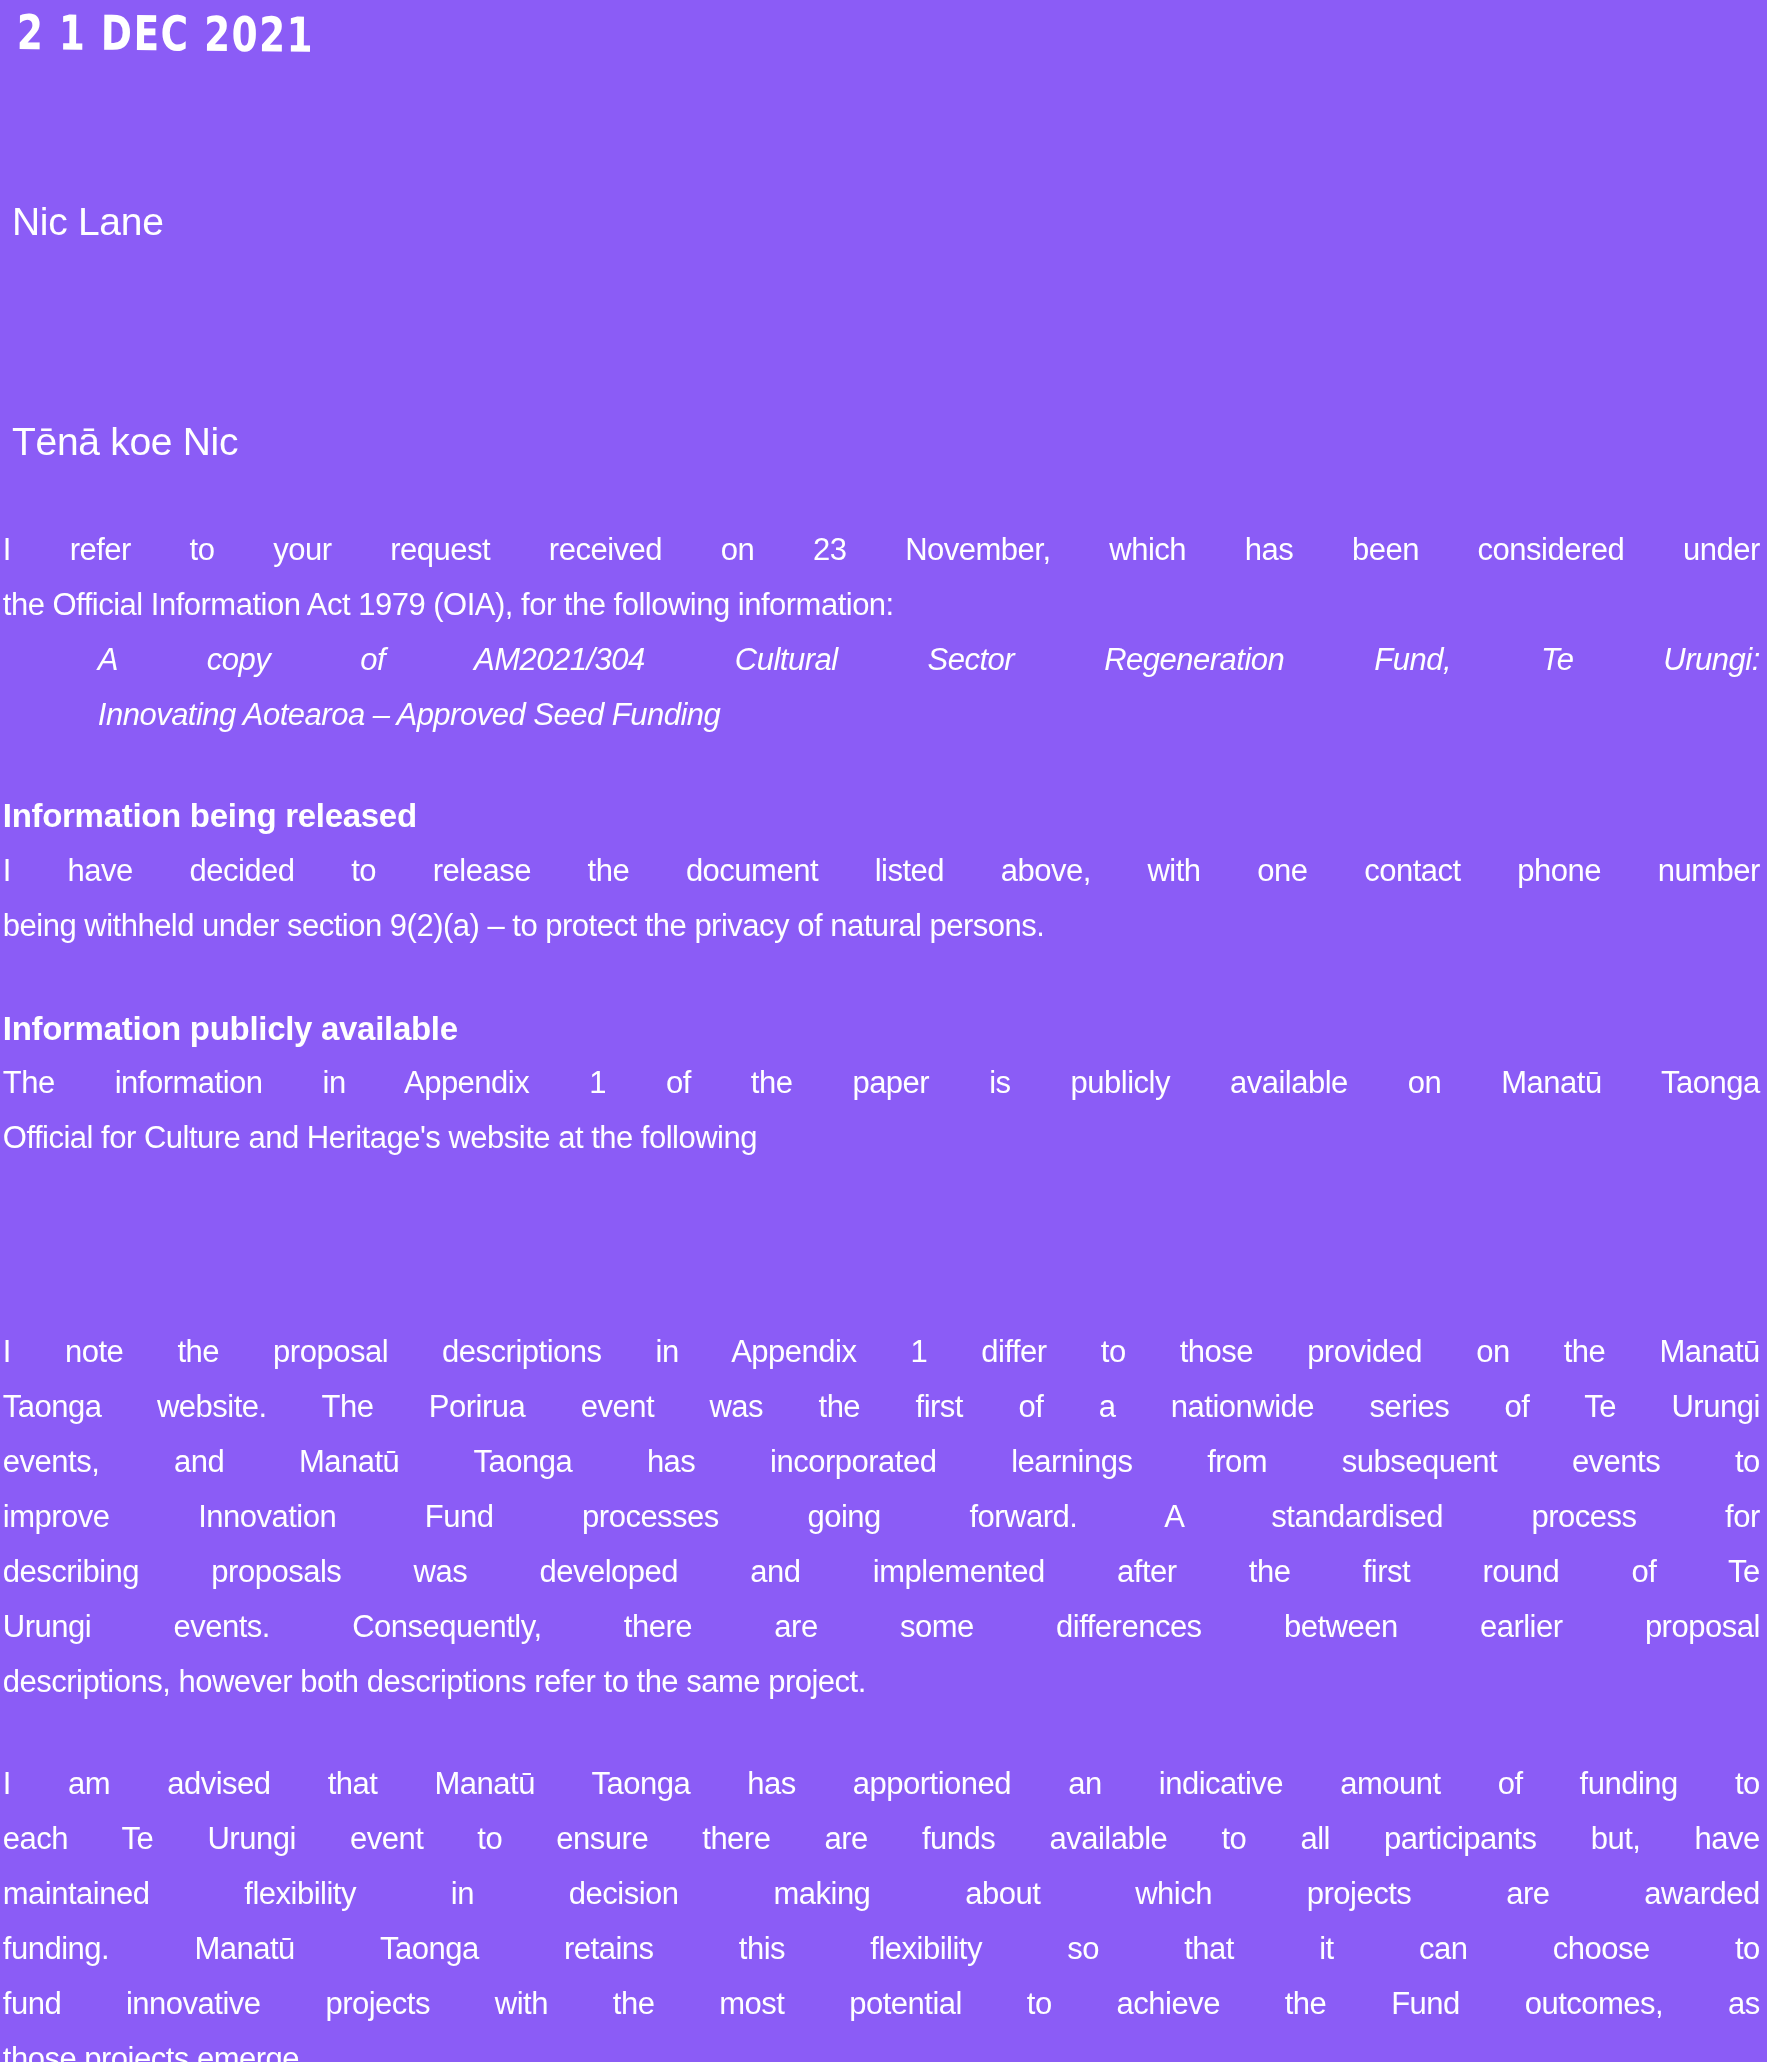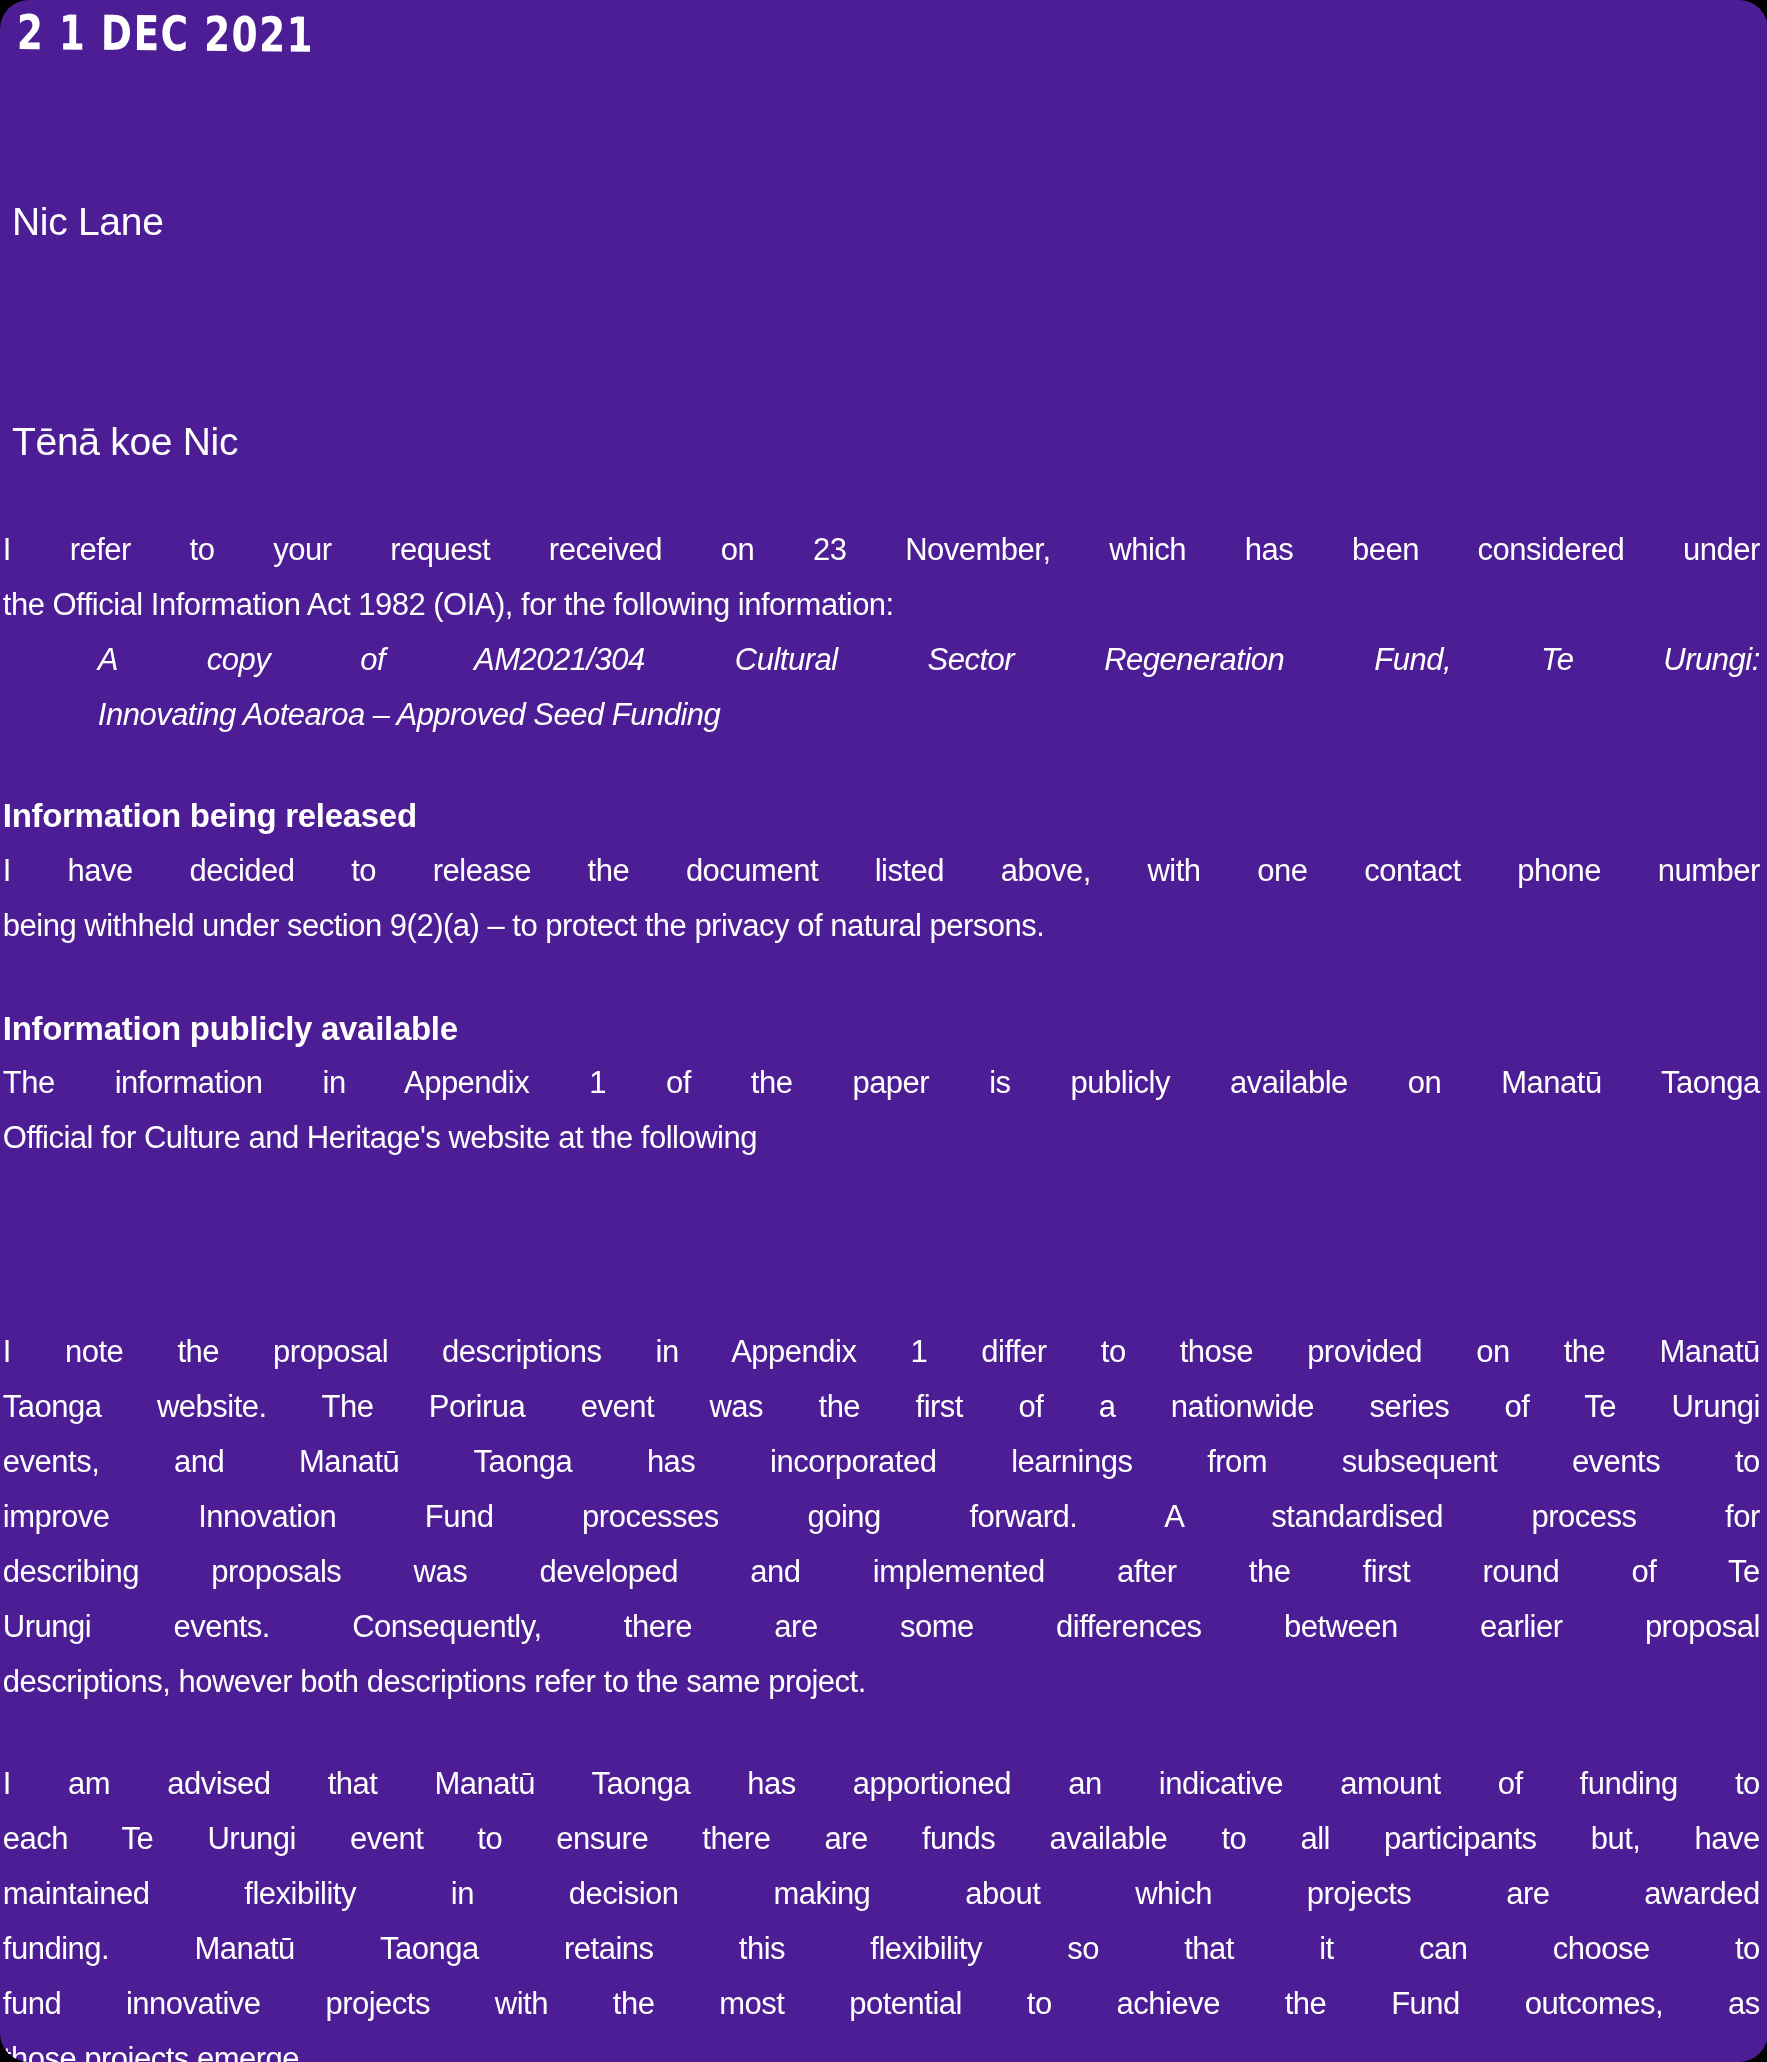--- a/index.html
+++ b/index.html
@@ -48,31 +48,31 @@
     font-size: 48px;
     letter-spacing: 1.9px;
     transform: scale(0.78, 1.0) rotate(0.4deg);
     transform-origin: left top;
     white-space: nowrap;
   }
 </style>
 </head>
 <body>
 
-<div class="doc" style="background: #4c1d95; color: rgb(255, 255, 255); border-radius: 29px;">
+<div class="doc" style="background: #8b5cf6; color: rgb(255, 255, 255);">
 
   <div class="stamp">2 1 DEC 2021</div>
 
   <div class="abs name-line" style="top:198px">Nic Lane</div>
 
   <div class="abs greeting-line" style="top:418px">Tēnā koe Nic</div>
 
   <div class="abs block" style="top:522px">
       <div class="line j">I refer to your request received on 23 November, which has been considered under</div>
-      <div class="line">the Official Information Act 1982 (OIA), for the following information:</div>
+      <div class="line">the Official Information Act 1979 (OIA), for the following information:</div>
     </div>
 
   <div class="abs block quote" style="top:632px">
       <div class="line j">A copy of AM2021/304 Cultural Sector Regeneration Fund, Te Urungi:</div>
       <div class="line">Innovating Aotearoa – Approved Seed Funding</div>
     </div>
 
   <div class="abs heading" style="top:788px">Information being released</div>
 
   <div class="abs block" style="top:843px">

